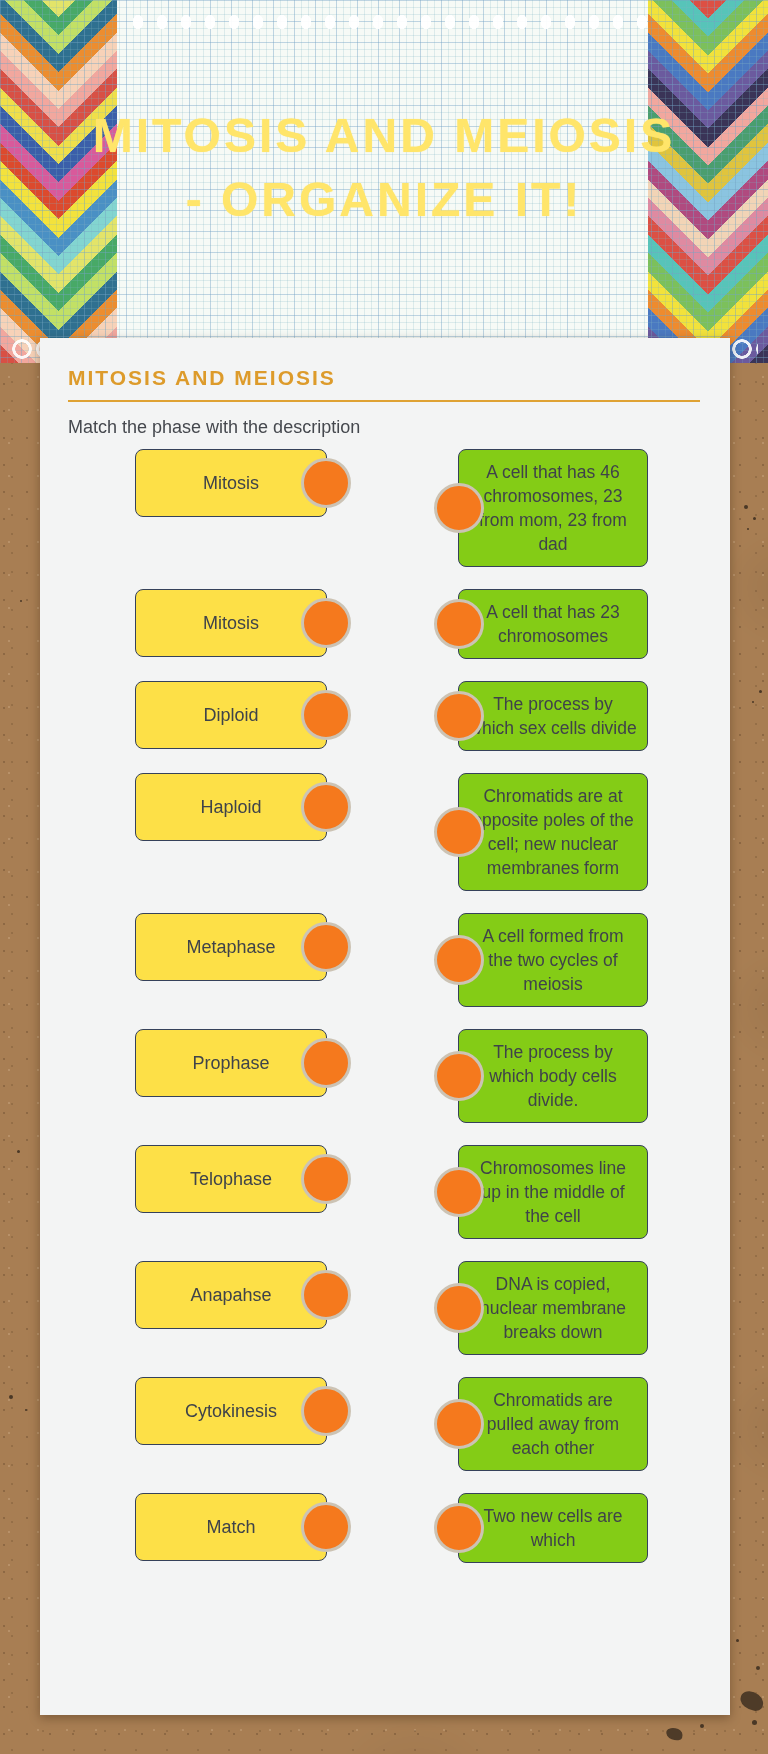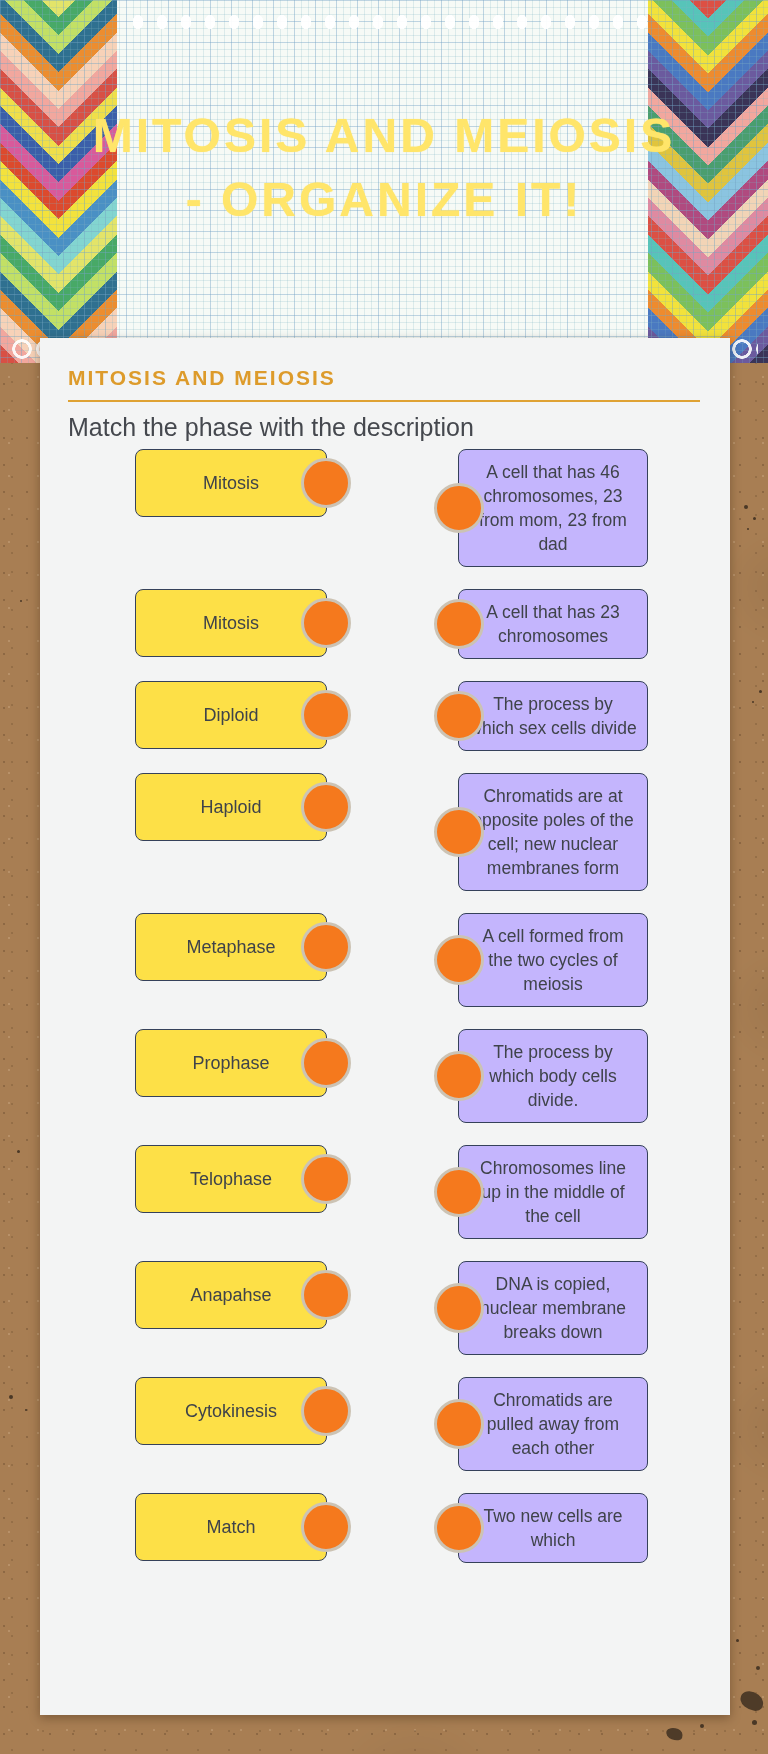--- a/index.html
+++ b/index.html
@@ -54,29 +54,29 @@
   .banner-title{position:absolute;z-index:5;left:0;right:0;top:104px;text-align:center;
     color:#ffe56a;font-weight:bold;font-size:48px;line-height:64px;letter-spacing:3px;
     text-shadow:0 0 1px rgba(255,229,106,.8);}
 
   
   .card{position:absolute;z-index:6;left:40px;top:338px;width:690px;height:1377px;
     background:#f3f4f4;box-shadow:0 3px 10px rgba(40,24,10,.35);box-sizing:border-box;}
   .section-title{margin:28px 30px 0 28px;font-size:21px;line-height:24px;font-weight:bold;
     letter-spacing:2px;color:#dd9b2b;}
   .divider{margin:10px 30px 0 28px;border-top:2px solid #dfa233;}
-  .instruction{margin:13px 30px 0 28px;font-size:25px;line-height:24px;color:#45484e;}
+  .instruction{margin:13px 30px 0 28px;font-size:18px;line-height:24px;color:#45484e;}
   .rows{margin-top:10px;}
   .row{display:flex;align-items:flex-start;margin:0 0 22px 95px;}
   .termwrap{position:relative;flex:none;width:192px;height:68px;margin-right:131px;
     background:#fde047;border:1.5px solid #35415a;border-radius:8px;box-sizing:border-box;
     display:flex;align-items:center;justify-content:center;}
   .term{font-size:18px;color:#3f434a;}
   .descwrap{position:relative;flex:none;width:190px;min-height:68px;
-    background:#c4b5fd;border:1.5px solid #35415a;border-radius:8px;box-sizing:border-box;
+    background:#84cc16;border:1.5px solid #35415a;border-radius:8px;box-sizing:border-box;
     display:flex;align-items:flex-start;justify-content:center;padding:10px 10px;text-align:center;}
   .desc{font-size:17.5px;line-height:24px;color:#3f434a;}
   .dot{position:absolute;width:44px;height:44px;border-radius:50%;
     background:#f5791d;border:3px solid #ccc3b4;top:50%;z-index:7;}
   .dot-right{right:0;transform:translate(50%,-50%);}
   .dot-left{left:0;transform:translate(-50%,-50%);}
 
   
   .sp{position:absolute;border-radius:50%;background:#4a3826;z-index:1;}
   .blob{position:absolute;background:#4e3b28;z-index:1;}

